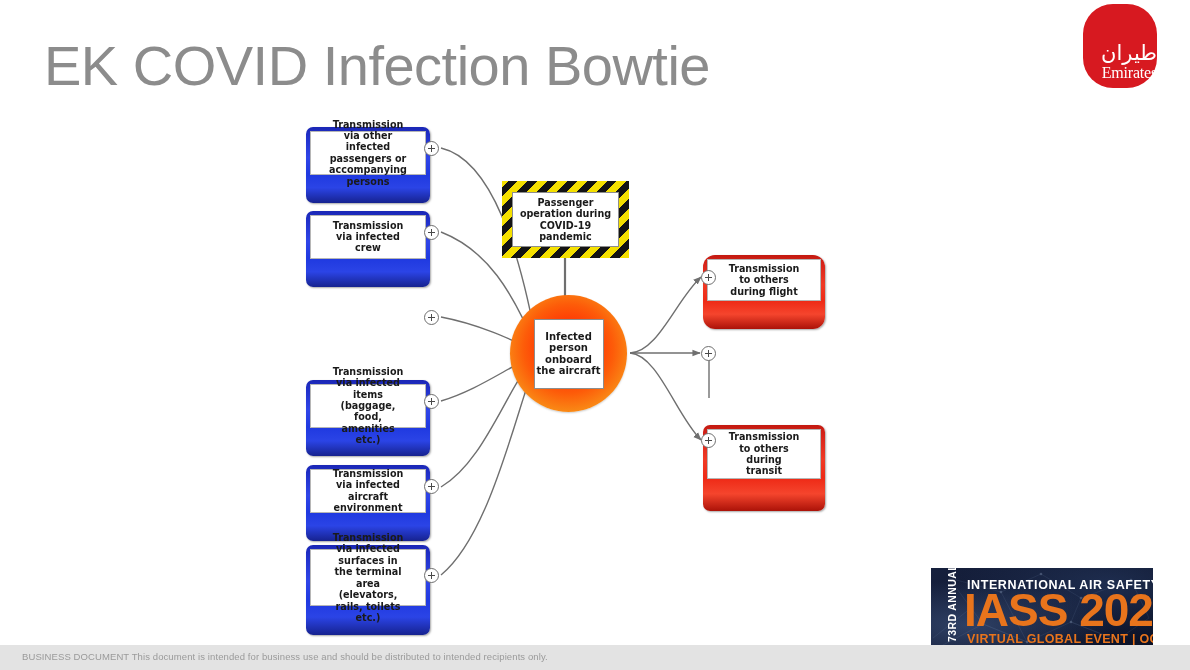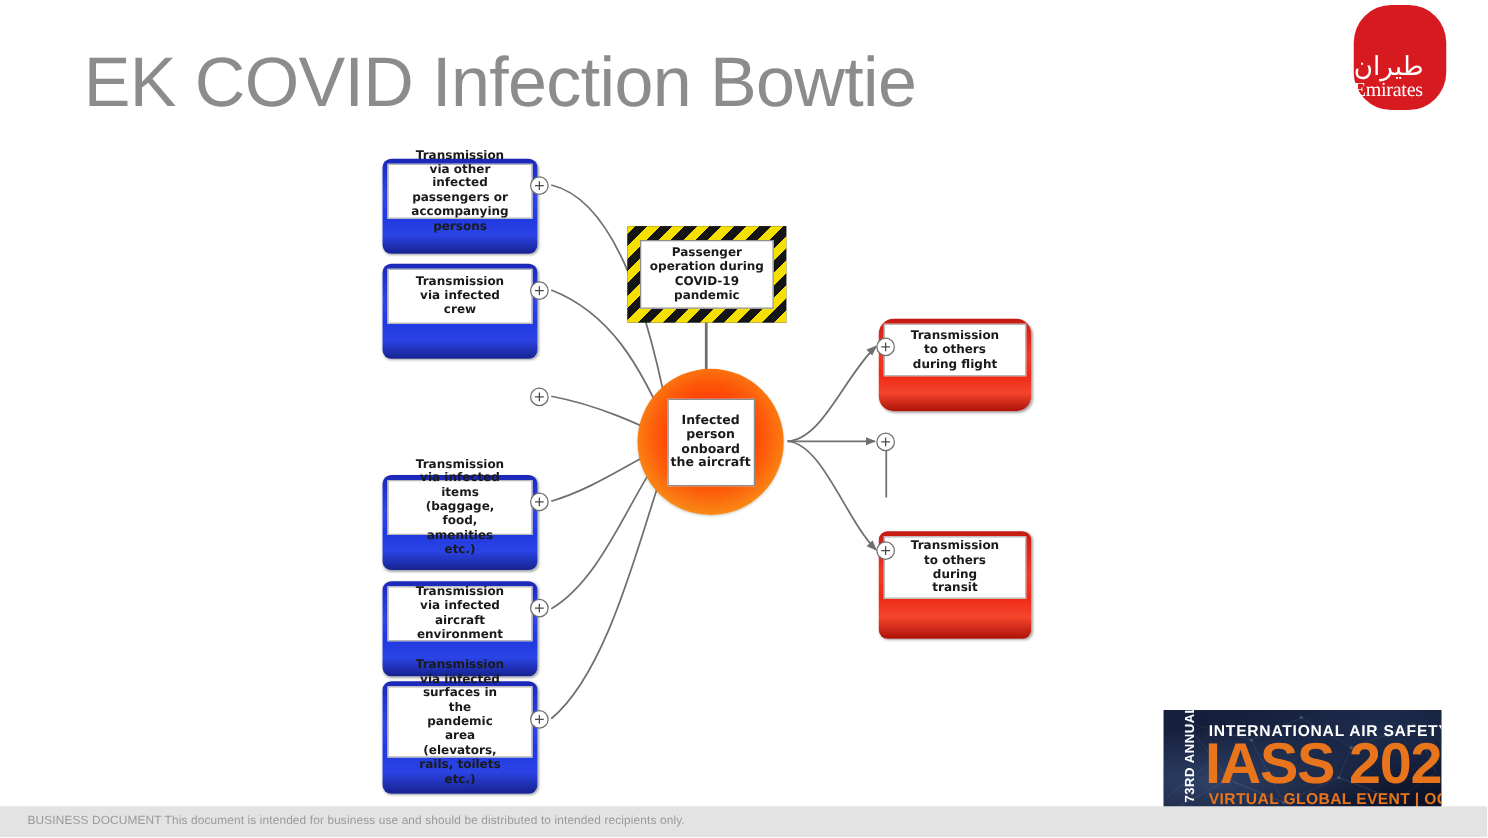--- a/index.html
+++ b/index.html
@@ -23,34 +23,33 @@
     position: absolute;
     left: 44px;
     top: 36px;
     font-size: 56px;
     line-height: 60px;
     color: #8c8c8c;
     font-family: "Liberation Sans", sans-serif;
     font-weight: 400;
     letter-spacing: -0.5px;
     white-space: nowrap;
-    margin-left: 23px;
   }
 
   
   #emirates-logo {
     position: absolute;
     left: 1083px;
     top: 4px;
     width: 74px;
     height: 84px;
     background: #d71920;
     display: flex;
     flex-direction: column;
-    align-items: flex-start;
+    align-items: flex-end;
     justify-content: flex-end;
     padding-bottom: 7px;
     box-sizing: border-box;
     border-radius: 30px;
   }
   #emirates-logo .calligraphy {
     font-family: "DejaVu Sans", sans-serif;
     color: #ffffff;
     font-size: 21px;
     line-height: 21px;
@@ -364,21 +363,21 @@
 
   <div class="bt-box blue" style="left:306px; top:465px; width:124px; height:76px;">
     <div class="bt-inner">
       <span class="bt-label">Transmission via infected aircraft environment</span>
     </div>
   </div>
   <div class="plus-badge" style="left:424px; top:479px;"></div>
 
   <div class="bt-box blue" style="left:306px; top:545px; width:124px; height:90px;">
     <div class="bt-inner" style="height:70%;">
-      <span class="bt-label">Transmission via infected surfaces in the pandemic area (elevators, rails, toilets etc.)</span>
+      <span class="bt-label">Transmission via infected surfaces in the terminal area (elevators, rails, toilets etc.)</span>
     </div>
   </div>
   <div class="plus-badge" style="left:424px; top:568px;"></div>
 
   <div class="bt-box red" style="left:703px; top:255px; width:122px; height:74px;border-radius:12px;">
     <div class="bt-inner">
       <span class="bt-label">Transmission to others during flight</span>
     </div>
   </div>
   <div class="plus-badge" style="left:701px; top:270px;"></div>

